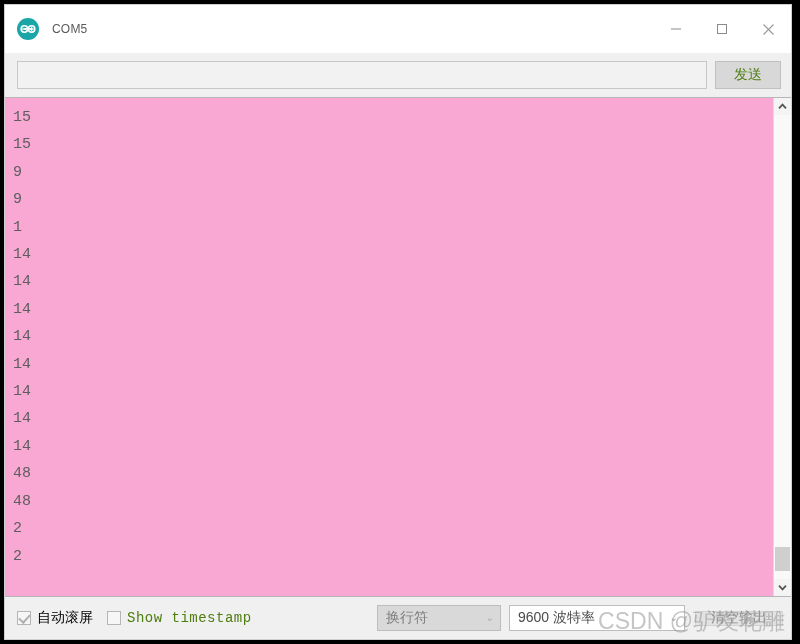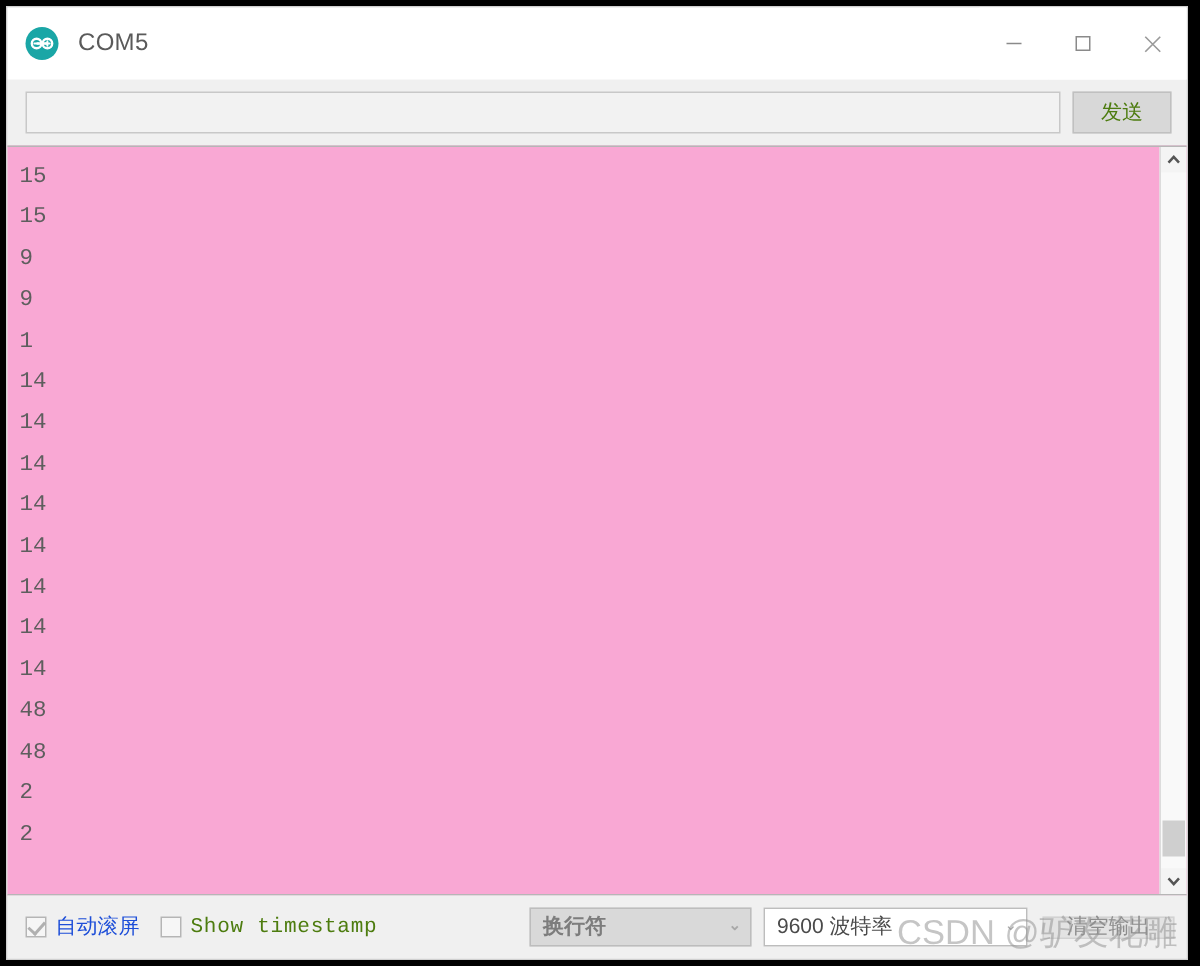--- a/index.html
+++ b/index.html
@@ -38,21 +38,21 @@
     position: relative;
   }
   #app-icon {
     margin-left: 11px;
     width: 24px;
     height: 24px;
     flex: none;
   }
   #title-text {
     margin-left: 12px;
-    font-size: 16px;
+    font-size: 12px;
     color: #5a5a5a;
     font-family: "Liberation Sans", sans-serif;
     letter-spacing: .2px;
   }
   #window-controls {
     position: absolute;
     right: 0;
     top: 0;
     height: 48px;
     display: flex;
@@ -194,21 +194,21 @@
     top: 0px;
     width: 5px;
     height: 9px;
     border: solid #b0b0b0;
     border-width: 0 2px 2px 0;
     transform: rotate(42deg);
   }
   .chk-label {
     margin-left: 6px;
     font-size: 14px;
-    color: #1d4ed8;
+    color: #000000;
     font-family: "Liberation Sans", sans-serif;
   }
   .chk-label.mono {
     font-family: "Liberation Mono", monospace;
     font-size: 14px;
     letter-spacing: .5px;
     color: #4d7c0f;
   }
   #bottom-right {
     margin-left: auto;
@@ -227,24 +227,23 @@
     position: relative;
   }
   .dropdown .caret {
     margin-left: auto;
     padding-left: 10px;
     color: #a8a8a8;
     font-size: 10px;
     line-height: 1;
   }
   #dd-lineending {
-    width: 148px;
+    width: 124px;
     background: #d9d9d9;
     color: #7d7d7d;
-    font-weight: bold;
   }
   #dd-baud {
     width: 176px;
     background: #ffffff;
     color: #4a4a4a;
   }
   #clear-button {
     margin-left: 10px;
     height: 15px;
     width: 88px;

